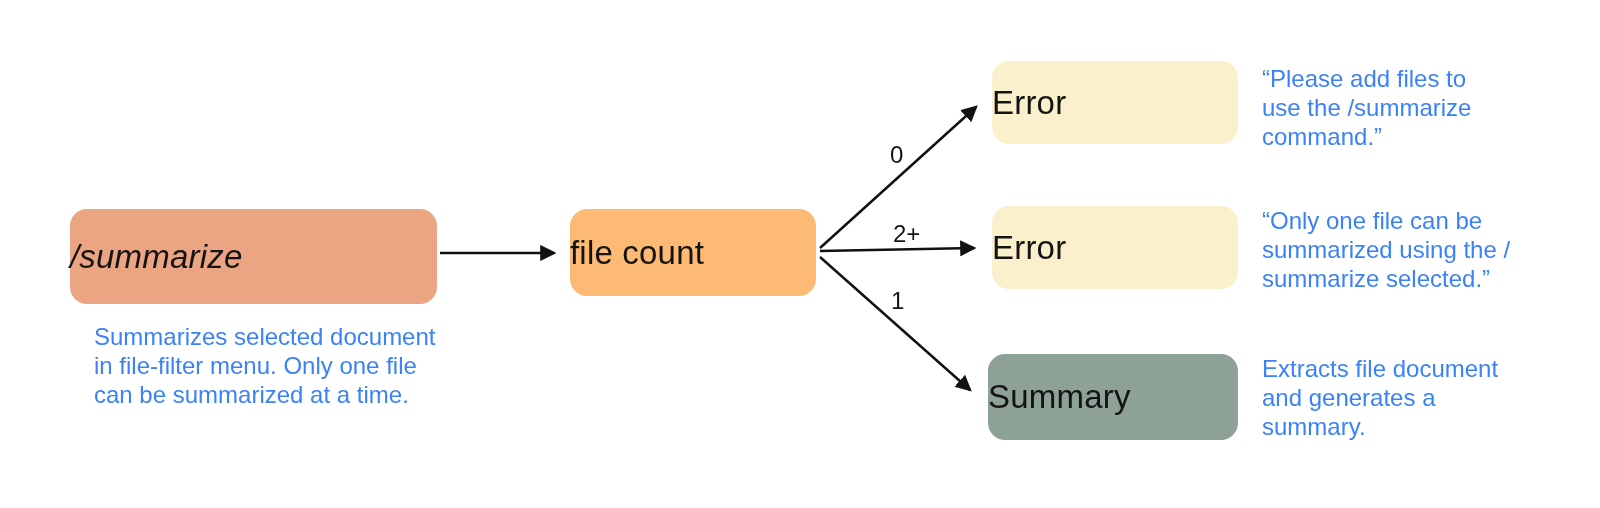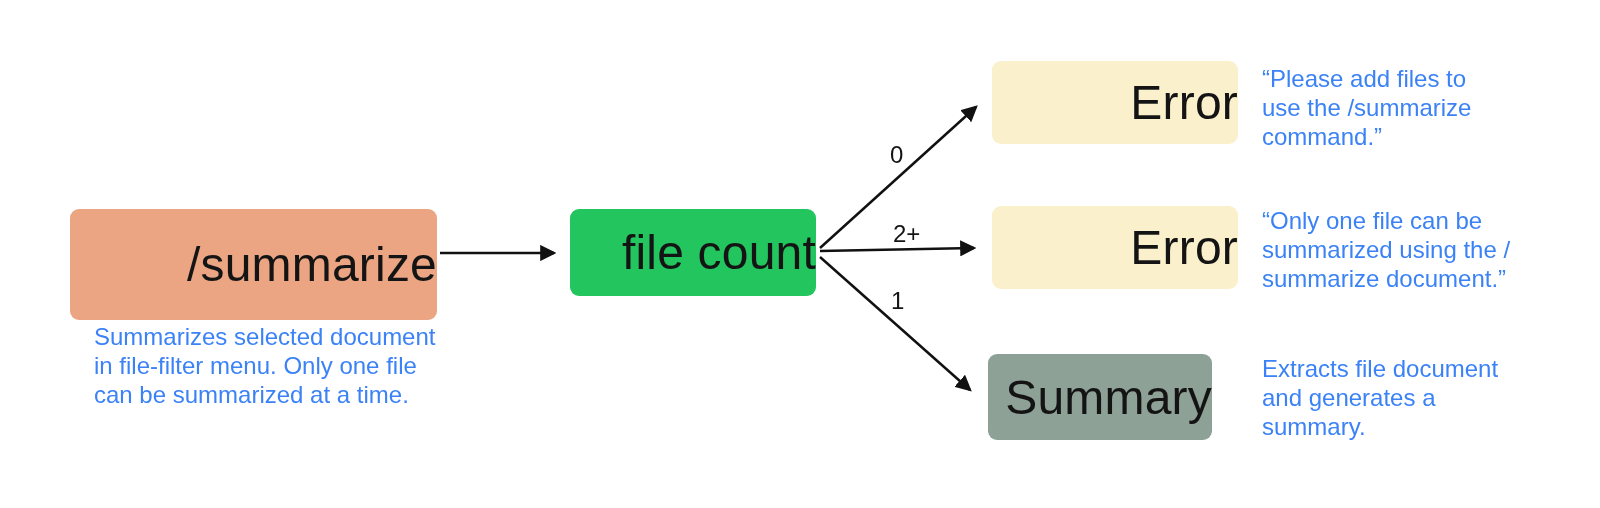--- a/index.html
+++ b/index.html
@@ -20,31 +20,31 @@
     position: absolute;
     left: 0; top: 0;
     width: 1600px;
     height: 508px;
     pointer-events: none;
   }
   .node {
     position: absolute;
     display: flex;
     align-items: center;
-    justify-content: flex-end;
-    border-radius: 9px;
-    font-size: 48px;
+    justify-content: flex-start;
+    border-radius: 17px;
+    font-size: 33px;
     color: #141414;
     letter-spacing: 0.2px;
   }
-  .node-summarize { left: 70px;  top: 209px; width: 367px; height: 111px; }
+  .node-summarize { left: 70px;  top: 209px; width: 367px; height: 95px; font-style: italic; }
   .node-filecount { left: 570px; top: 209px; width: 246px; height: 87px; }
   .node-error-zero { left: 992px; top: 61px;  width: 246px; height: 83px; }
   .node-error-many { left: 992px; top: 206px; width: 246px; height: 83px; }
-  .node-summary    { left: 988px; top: 354px; width: 224px; height: 86px; }
+  .node-summary    { left: 988px; top: 354px; width: 250px; height: 86px; }
 
   .caption {
     position: absolute;
     font-size: 24px;
     line-height: 29px;
     color: #3b82f6;
     white-space: pre-line;
   }
   .caption-summarize { left: 74px;   top: 322px; width: 400px; margin-left: 20px; }
   .caption-filecount { left: 573px;  top: 328px; width: 300px; }
@@ -75,21 +75,21 @@
     <line x1="440" y1="253" x2="554" y2="253" stroke="#111111" stroke-width="2.5" marker-end="url(#arrowhead)"></line>
     <line x1="820" y1="248" x2="976" y2="107" stroke="#111111" stroke-width="2.5" marker-end="url(#arrowhead)"></line>
     <line x1="820" y1="251" x2="974" y2="248" stroke="#111111" stroke-width="2.5" marker-end="url(#arrowhead)"></line>
     <line x1="820" y1="257" x2="970" y2="390" stroke="#111111" stroke-width="2.5" marker-end="url(#arrowhead)"></line>
   </svg>
 
   <div class="node node-summarize" style="background: rgb(235, 165, 131);">
     <span>/summarize</span>
   </div>
 
-  <div class="node node-filecount" style="background: #22c55e;">
+  <div class="node node-filecount" style="background: #fdba74;">
     <span>file count</span>
   </div>
 
   <div class="node node-error-zero" style="background: rgb(250, 240, 204);">
     <span>Error</span>
   </div>
 
   <div class="node node-error-many" style="background: rgb(250, 240, 204);">
     <span>Error</span>
   </div>
@@ -102,21 +102,21 @@
 in file-filter menu. Only one file
 can be summarized at a time.</div>
 
 
   <div class="caption caption-error-zero">“Please add files to
 use the /summarize
 command.”</div>
 
   <div class="caption caption-error-many">“Only one file can be
 summarized using the /
-summarize document.”</div>
+summarize selected.”</div>
 
   <div class="caption caption-summary">Extracts file document
 and generates a
 summary.</div>
 
   <span class="edge-label label-zero">0</span>
 
   <span class="edge-label label-many">2+</span>
 
   <span class="edge-label label-one">1</span>

